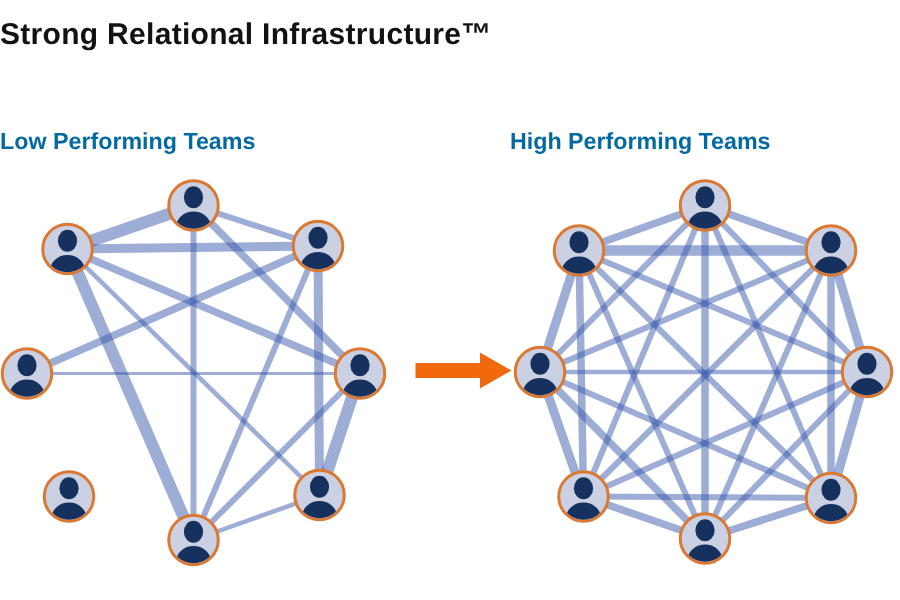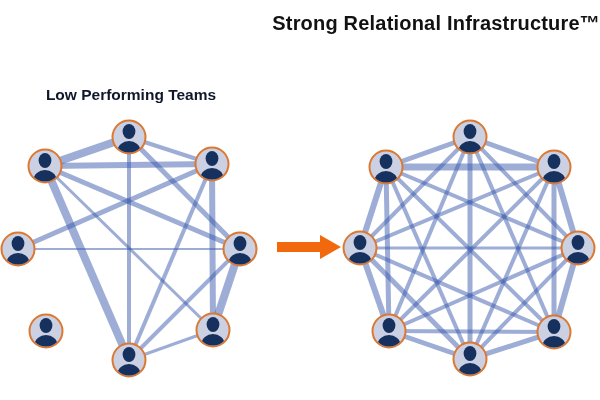--- a/index.html
+++ b/index.html
@@ -1,34 +1,35 @@
 <!DOCTYPE html>
 <html><head>
 <meta charset="utf-8">
 <style>
   html,body{margin:0;padding:0;}
   body{width:600px;height:400px;background:#ffffff;overflow:hidden;
        font-family:"Liberation Sans", sans-serif;}
   .stage{position:relative;width:600px;height:400px;background:#ffffff;}
-  .title{position:absolute;top:12px;left:0;width:600px;text-align:right;
+  .title{position:absolute;top:12px;left:0;width:600px;text-align:left;
          font-size:20px;font-weight:bold;color:#121212;letter-spacing:.2px;}
   .subtitle{position:absolute;top:40px;left:0;width:600px;text-align:center;
          font-size:15px;font-weight:400;color:#1a1a1a;}
   .panel-label{position:absolute;top:86px;font-size:15.5px;font-weight:bold;
-         color:#0f172a;text-align:center;}
+         color:#0369a1;}
   .panel-label.left{left:0;width:262px;}
   .panel-label.right{left:340px;width:260px;}
   svg.net{position:absolute;top:0;left:0;}
 </style>
 </head>
 <body>
 
 <div class="stage">
   <div class="title">Strong Relational Infrastructure™</div>
   <div class="panel-label left">Low Performing Teams</div>
+  <div class="panel-label right">High Performing Teams</div>
   <svg class="net" id="netsvg" width="600" height="400" viewBox="0 0 600 400">
       <clipPath id="clip-left-0">
         <circle cx="129" cy="137" r="15.5"></circle>
       </clipPath>
       <clipPath id="clip-left-1">
         <circle cx="45" cy="166" r="15.5"></circle>
       </clipPath>
       <clipPath id="clip-left-2">
         <circle cx="212" cy="164" r="15.5"></circle>
       </clipPath>

